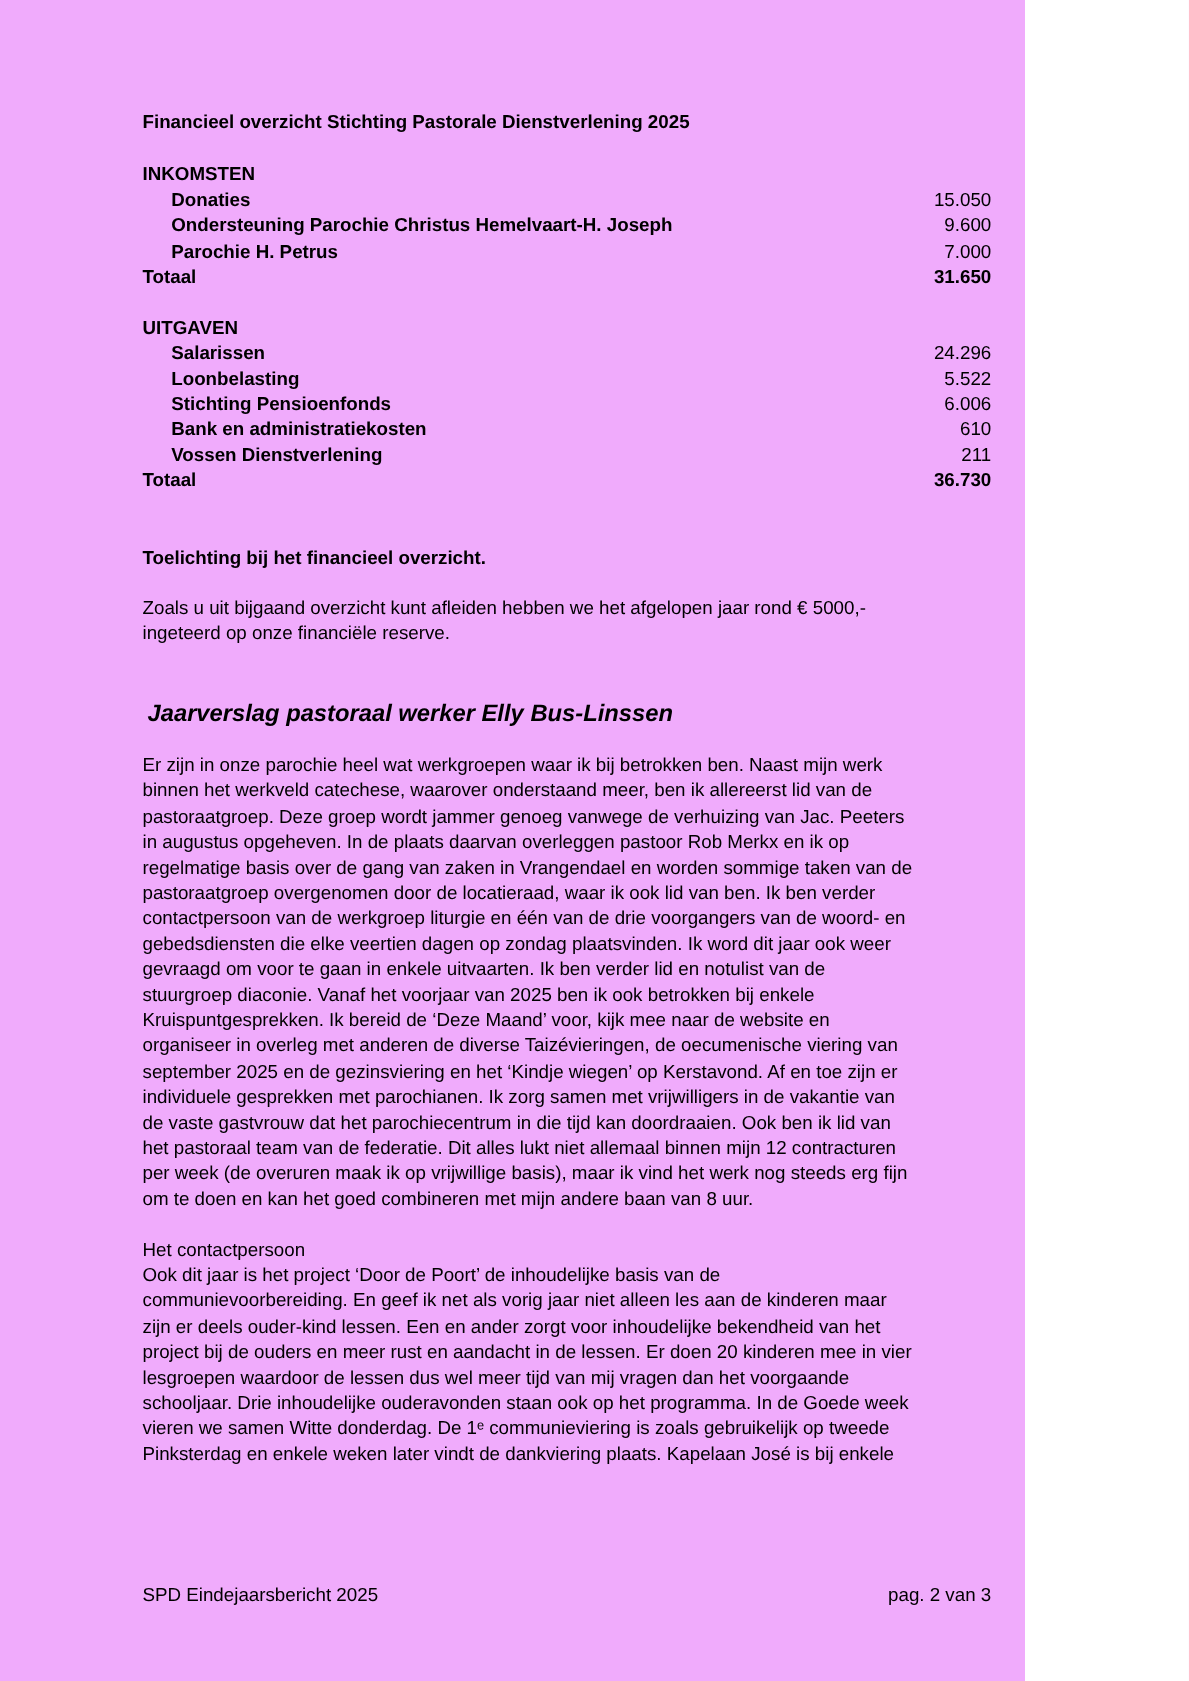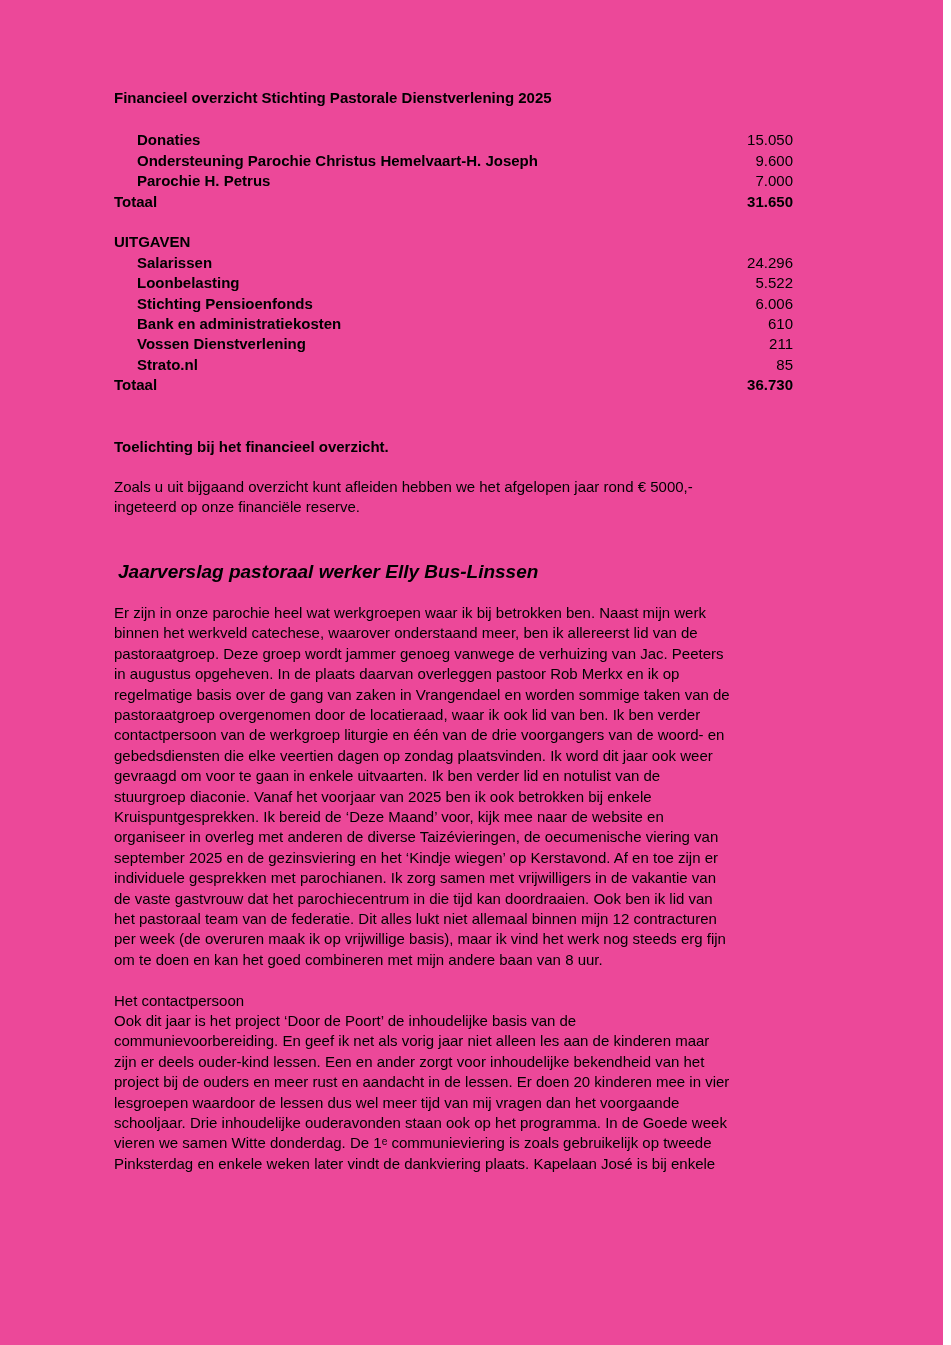--- a/index.html
+++ b/index.html
@@ -2,23 +2,23 @@
 <html><head>
 <meta charset="utf-8">
 <style>
   html, body {
     margin: 0;
     padding: 0;
     background: #ffffff;
   }
   .page {
     position: relative;
-    width: 943px;
+    width: 820px;
     height: 1345px;
-    background: #ec4899;
+    background: #f0abfc;
     font-family: "Liberation Sans", "DejaVu Sans", sans-serif;
     font-size: 15px;
     color: #000000;
     overflow: hidden;
   }
   .content {
     position: absolute;
     left: 114px;
     top: 88px;
     width: 736px;
@@ -78,20 +78,21 @@
 </head>
 <body>
 
 <div class="page">
   <div class="content">
 
     <div class="doc-title">Financieel overzicht Stichting Pastorale Dienstverlening 2025</div>
 
     <div class="fin-table">
 
+      <div class="fin-header">INKOMSTEN</div>
       <div class="fin-row">
         <span class="lbl indent">Donaties</span>
         <span class="val">15.050</span>
       </div>
       <div class="fin-row">
         <span class="lbl indent">Ondersteuning Parochie Christus Hemelvaart-H. Joseph</span>
         <span class="val">9.600</span>
       </div>
       <div class="fin-row">
         <span class="lbl indent">Parochie H. Petrus</span>
@@ -117,24 +118,20 @@
         <span class="lbl indent">Stichting Pensioenfonds</span>
         <span class="val">6.006</span>
       </div>
       <div class="fin-row">
         <span class="lbl indent">Bank en administratiekosten</span>
         <span class="val">610</span>
       </div>
       <div class="fin-row">
         <span class="lbl indent">Vossen Dienstverlening</span>
         <span class="val">211</span>
-      </div>
-      <div class="fin-row">
-        <span class="lbl indent">Strato.nl</span>
-        <span class="val">85</span>
       </div>
       <div class="fin-row bold">
         <span class="lbl">Totaal</span>
         <span class="val">36.730</span>
       </div>
 
     </div>
 
     <div class="notes-heading">Toelichting bij het financieel overzicht.</div>
     <p class="para notes-body">Zoals u uit bijgaand overzicht kunt afleiden hebben we het afgelopen jaar rond € 5000,-
@@ -166,13 +163,17 @@
 communievoorbereiding. En geef ik net als vorig jaar niet alleen les aan de kinderen maar
 zijn er deels ouder-kind lessen. Een en ander zorgt voor inhoudelijke bekendheid van het
 project bij de ouders en meer rust en aandacht in de lessen. Er doen 20 kinderen mee in vier
 lesgroepen waardoor de lessen dus wel meer tijd van mij vragen dan het voorgaande
 schooljaar. Drie inhoudelijke ouderavonden staan ook op het programma. In de Goede week
 vieren we samen Witte donderdag. De 1ᵉ communieviering is zoals gebruikelijk op tweede
 Pinksterdag en enkele weken later vindt de dankviering plaats. Kapelaan José is bij enkele</p>
     </div>
   </div>
 
+  <div class="footer">
+    <span>SPD Eindejaarsbericht 2025</span>
+    <span>pag. 2 van 3</span>
+  </div>
 </div>
 
 </body></html>

